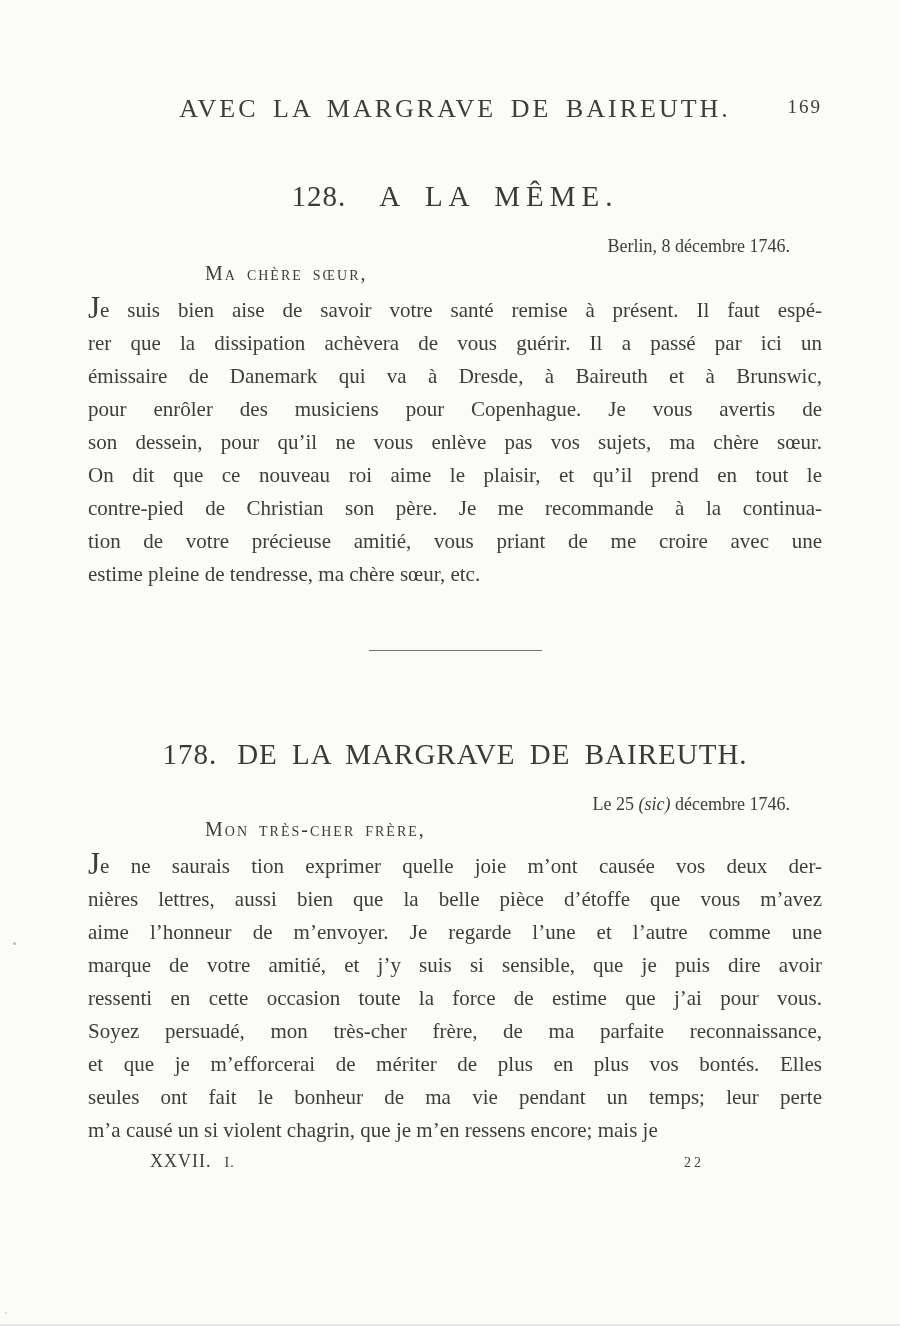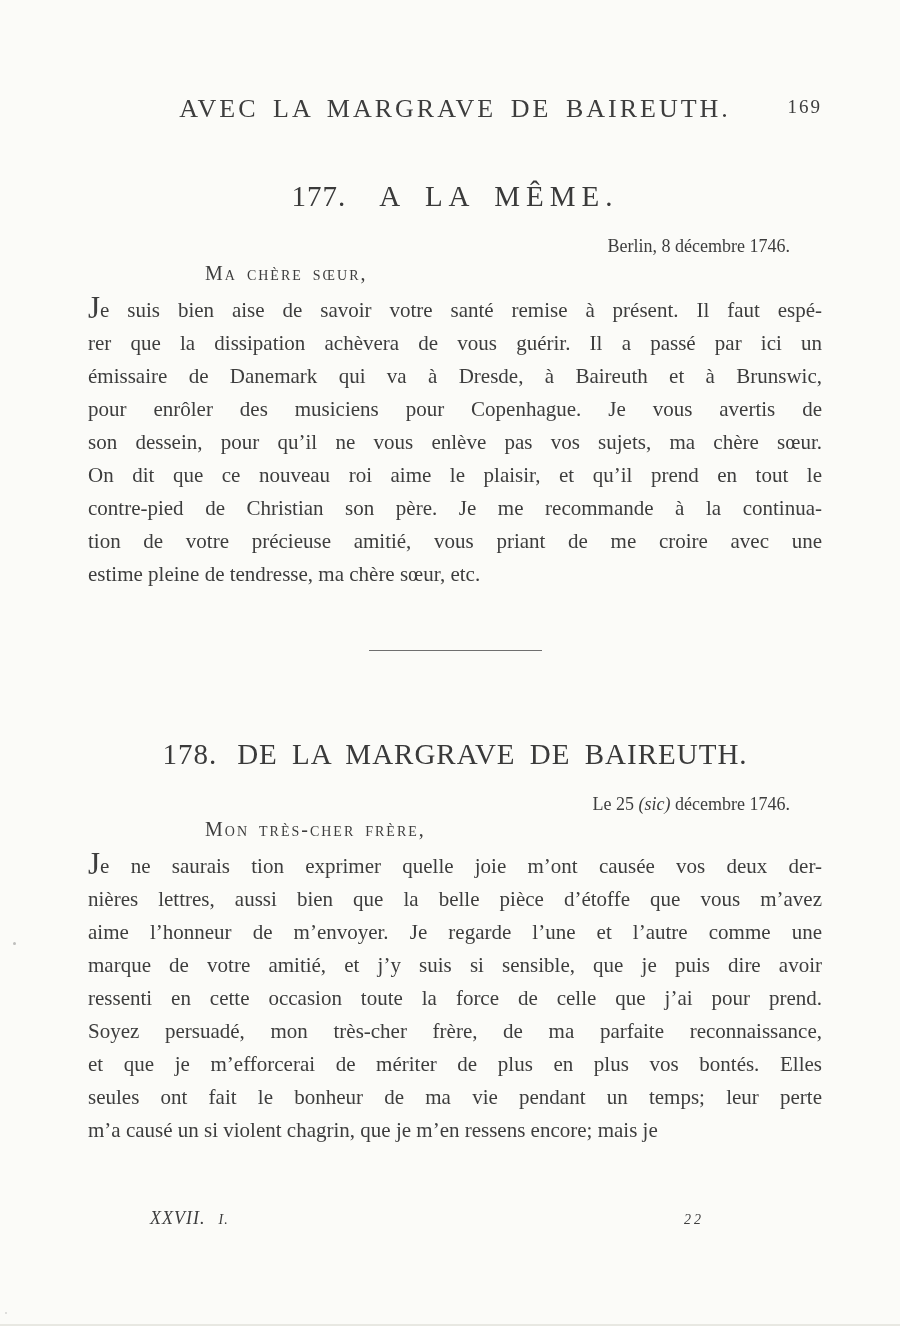--- a/index.html
+++ b/index.html
@@ -75,21 +75,21 @@
     position: relative; top: 1px;
   }
 
   
   .divider {
     position: absolute; top: 650px; left: 369px; width: 173px;
     height: 0; border-top: 1px solid #6f6f6f;
   }
 
   
-  .page-footer { position: absolute; top: 1208px; left: 88px; width: 734px; height: 26px; font-size: 18px; font-style: italic; }
+  .page-footer { position: absolute; top: 1151px; left: 88px; width: 734px; height: 26px; font-size: 18px; }
   .sig-group { position: absolute; left: 62px; top: 0; letter-spacing: 1px; }
   .sig-vol { font-size: 14px; margin-left: 13px; letter-spacing: 1px; }
   .sheet-num {
     position: absolute; left: 596px; top: 4px;
     font-size: 14px; letter-spacing: 3px;
     font-variant-numeric: oldstyle-nums;
   }
 
   
   .speck { position: absolute; background: #8d8d8d; border-radius: 50%; opacity: .55; }
@@ -101,21 +101,21 @@
 <body>
 
 <div class="page">
 
   <header class="running-head">
     <span class="running-title">AVEC LA MARGRAVE DE BAIREUTH.</span>
     <span class="page-number">169</span>
   </header>
 
   <section>
-    <h2 class="letter-title" id="letter1-title"><span class="num">177.</span><span class="title-text">A LA MÊME.</span></h2>
+    <h2 class="letter-title" id="letter1-title"><span class="num">128.</span><span class="title-text">A LA MÊME.</span></h2>
 
     <div class="dateline" id="dateline1">Berlin, 8 décembre 1746.</div>
 
     <div class="salutation" id="salutation1">Ma chère sœur,</div>
 
     <div class="letter-body" id="body1">
       <div class="line"><span class="initial">J</span><span>e suis bien aise de savoir votre santé remise à présent. Il faut espé-</span></div>
       <div class="line">rer que la dissipation achèvera de vous guérir. Il a passé par ici un</div>
       <div class="line">émissaire de Danemark qui va à Dresde, à Baireuth et à Brunswic,</div>
       <div class="line">pour enrôler des musiciens pour Copenhague. Je vous avertis de</div>
@@ -134,21 +134,21 @@
 
     <div class="dateline" id="dateline2"><span>Le 25 </span><span class="italic">(sic)</span><span> décembre 1746.</span></div>
 
     <div class="salutation" id="salutation2">Mon très-cher frère,</div>
 
     <div class="letter-body" id="body2">
       <div class="line"><span class="initial">J</span><span>e ne saurais tion exprimer quelle joie m’ont causée vos deux der-</span></div>
       <div class="line">nières lettres, aussi bien que la belle pièce d’étoffe que vous m’avez</div>
       <div class="line">aime l’honneur de m’envoyer. Je regarde l’une et l’autre comme une</div>
       <div class="line">marque de votre amitié, et j’y suis si sensible, que je puis dire avoir</div>
-      <div class="line">ressenti en cette occasion toute la force de celle que j’ai pour prend.</div>
+      <div class="line">ressenti en cette occasion toute la force de estime que j’ai pour vous.</div>
       <div class="line">Soyez persuadé, mon très-cher frère, de ma parfaite reconnaissance,</div>
       <div class="line">et que je m’efforcerai de mériter de plus en plus vos bontés. Elles</div>
       <div class="line">seules ont fait le bonheur de ma vie pendant un temps; leur perte</div>
       <div class="line last">m’a causé un si violent chagrin, que je m’en ressens encore; mais je</div>
     </div>
   </section>
 
   <footer class="page-footer">
     <span class="sig-group"><span>XXVII.</span><span class="sig-vol">I.</span></span>
     <span class="sheet-num">22</span>

